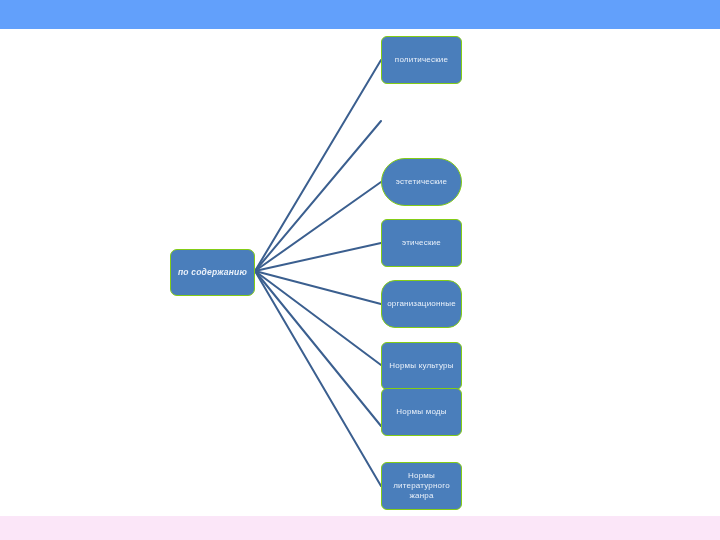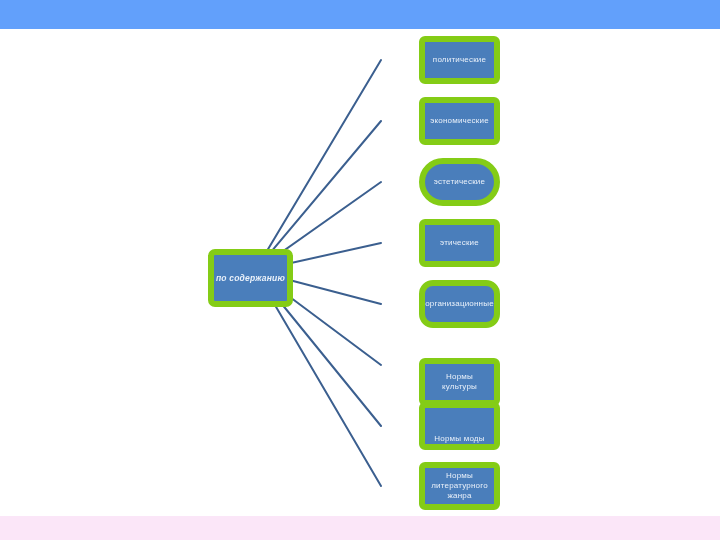--- a/index.html
+++ b/index.html
@@ -39,59 +39,58 @@
     position: absolute;
     left: 0;
     top: 0;
     width: 720px;
     height: 540px;
   }
   .node {
     position: absolute;
     box-sizing: border-box;
     background: #4A7EBB;
-    border: 6px solid #84cc16;
+    border: 1px solid #84cc16;
     border-radius: 6px;
     display: flex;
     align-items: center;
     justify-content: center;
     text-align: center;
     color: #EAF1FA;
     line-height: 1.25;
     letter-spacing: 0.2px;
-    margin-left: 38px;
     -webkit-font-smoothing: antialiased;
   }
   .node.child {
     left: 381px;
     width: 81px;
     height: 48px;
     font-size: 8px;
   }
   .node.child .lbl {
     padding: 0 3px;
     display: block;
   }
   .node.root {
     left: 170px;
     top: 249px;
     width: 85px;
-    height: 58px;
+    height: 47px;
     font-size: 8.5px;
     font-style: italic;
     font-weight: bold;
     border-radius: 7px;
   }
   .n1 { top: 36px; }
   .n2 { top: 97px; }
   .n3 { top: 158px; border-radius: 24px; }
   .n4 { top: 219px; justify-content: center; }
   .n5 { top: 280px; border-radius: 14px; }
-  .n6 { top: 358px; }
-  .n7 { top: 402px; align-items: flex-end; }
+  .n6 { top: 342px; }
+  .n7 { top: 388px; }
   .n8 { top: 462px; height: 50px; }
 </style>
 </head>
 <body>
 
 <div id="slide">
 
   <div class="band-top"></div>
   <div class="band-bottom"></div>
 
@@ -108,23 +107,20 @@
       </g>
   </svg>
 
   <div class="node root">
     <span class="lbl">по содержанию</span>
   </div>
 
   <div class="node child n1">
     <span class="lbl">политические</span>
   </div>
-  <div class="node child n2">
-    <span class="lbl">экономические</span>
-  </div>
   <div class="node child n3">
     <span class="lbl">эстетические</span>
   </div>
   <div class="node child n4">
     <span class="lbl">этические</span>
   </div>
   <div class="node child n5">
     <span class="lbl">организационные</span>
   </div>
   <div class="node child n6">

